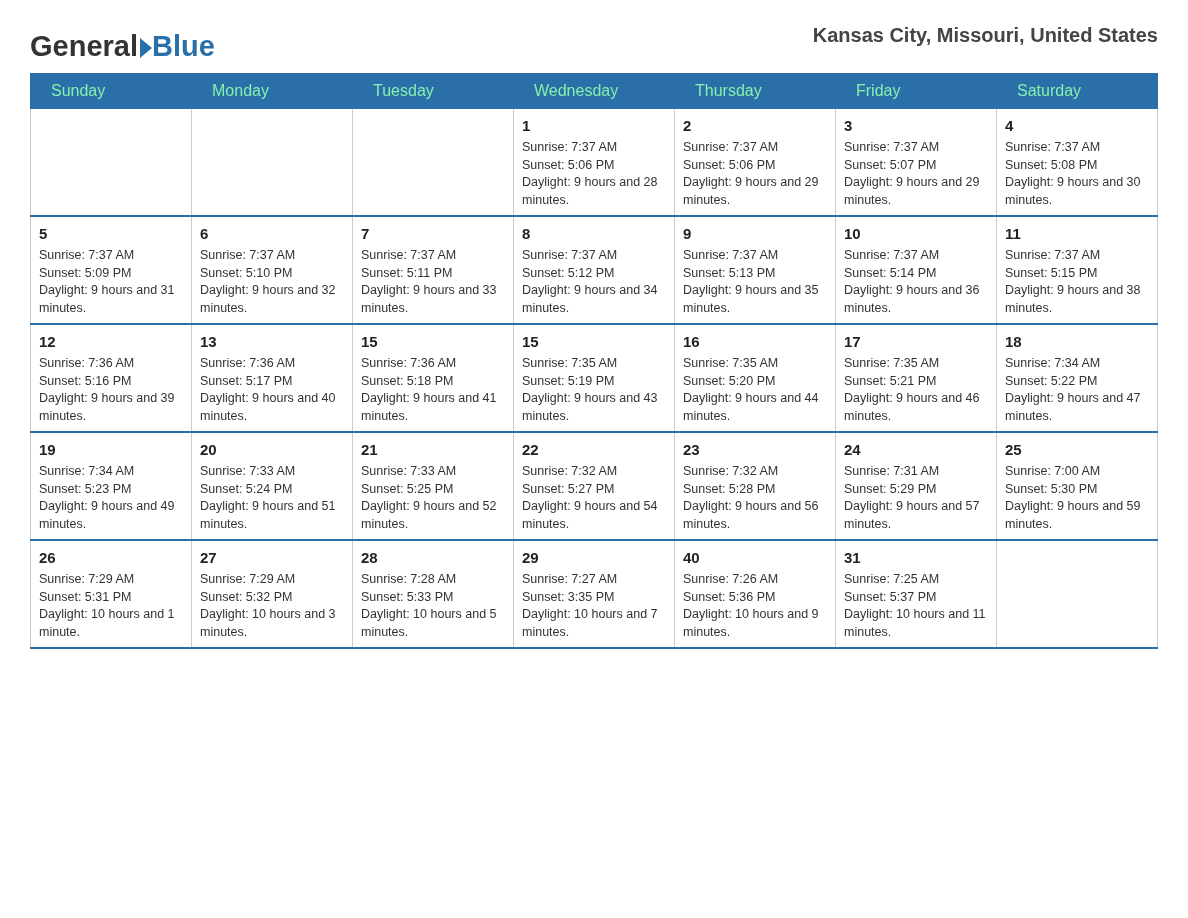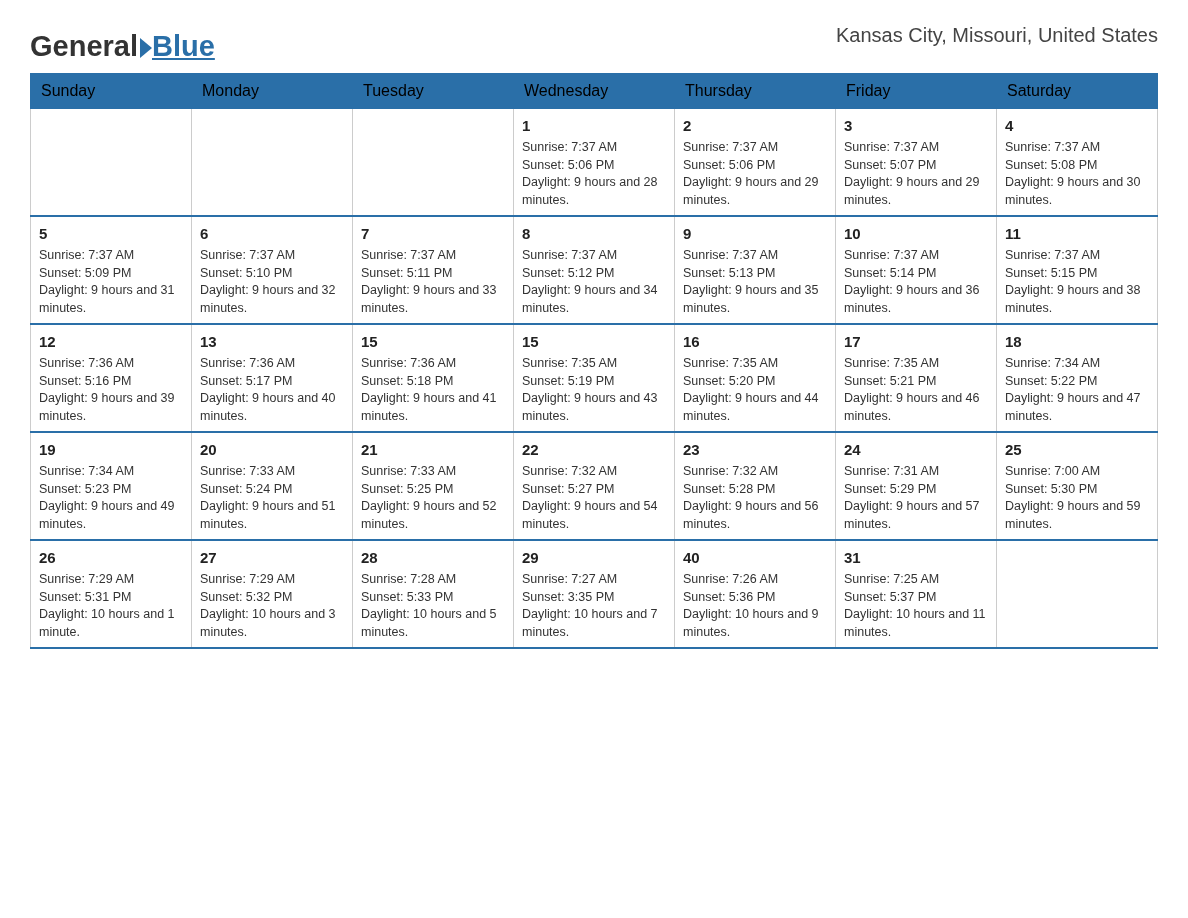--- a/index.html
+++ b/index.html
@@ -39,35 +39,35 @@
       text-align: right;
     }
     .title-block h1 {
       font-size: 52px;
       font-weight: bold;
       color: #222;
       line-height: 1.1;
     }
     .title-block h2 {
       font-size: 20px;
-      font-weight: normal;
+      font-weight: bold;
       color: #444;
       margin-top: 4px;
     }
     .calendar {
       width: 100%;
       border-collapse: collapse;
       margin-top: 10px;
     }
     .calendar thead th {
       background: #2a6fa8;
-      color: #000000;
+      color: #86efac;
       font-size: 16px;
       font-weight: normal;
-      padding: 8px 10px;
+      padding: 8px 20px;
       text-align: left;
       border: 1px solid #2a6fa8;
     }
     .calendar tbody td {
       border: 1px solid #ccc;
       vertical-align: top;
       padding: 6px 8px;
       width: 14.28%;
       min-height: 110px;
       font-size: 12.5px;
@@ -89,21 +89,21 @@
     }
   </style>
 </head>
 <body>
 
 <div class="header">
   <div class="logo">
     <span class="general">General</span>
       <span class="logo-arrow"></span>
       <br>
-    <span class="blue" style="margin-left:0;text-decoration:underline;">Blue</span>
+    <span class="blue" style="margin-left:0;">Blue</span>
   </div>
   <div class="title-block">
     <h2>Kansas City, Missouri, United States</h2>
   </div>
 </div>
 
 <table class="calendar">
   <thead>
     <tr>
     <th>Sunday</th>

